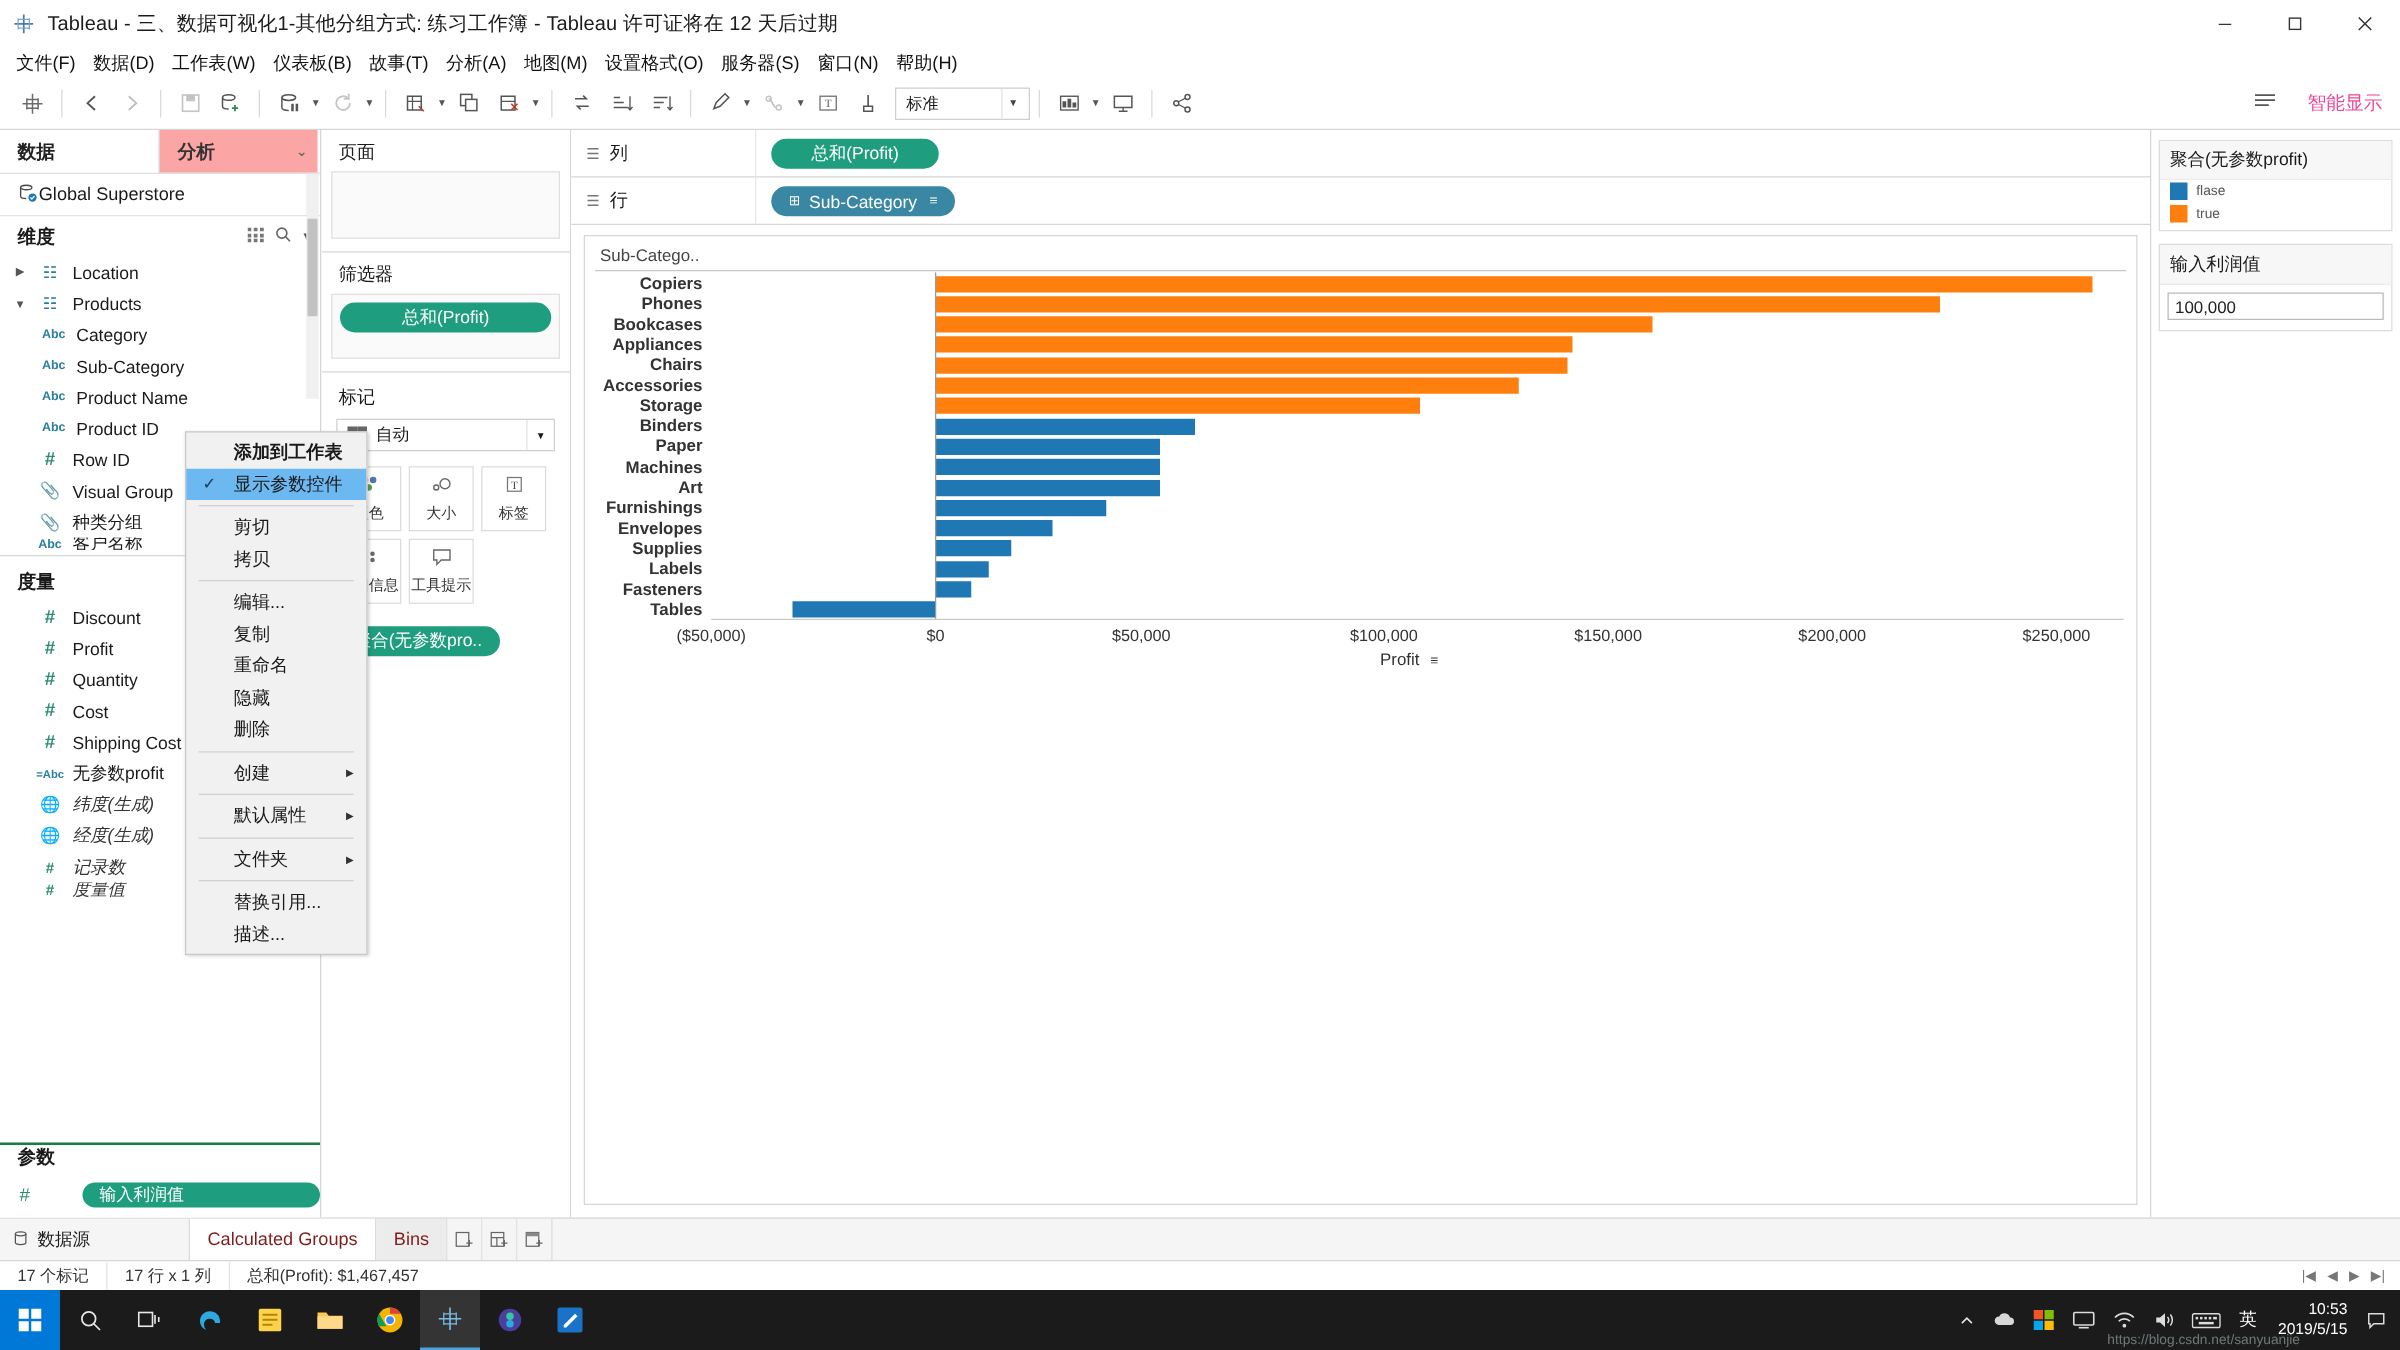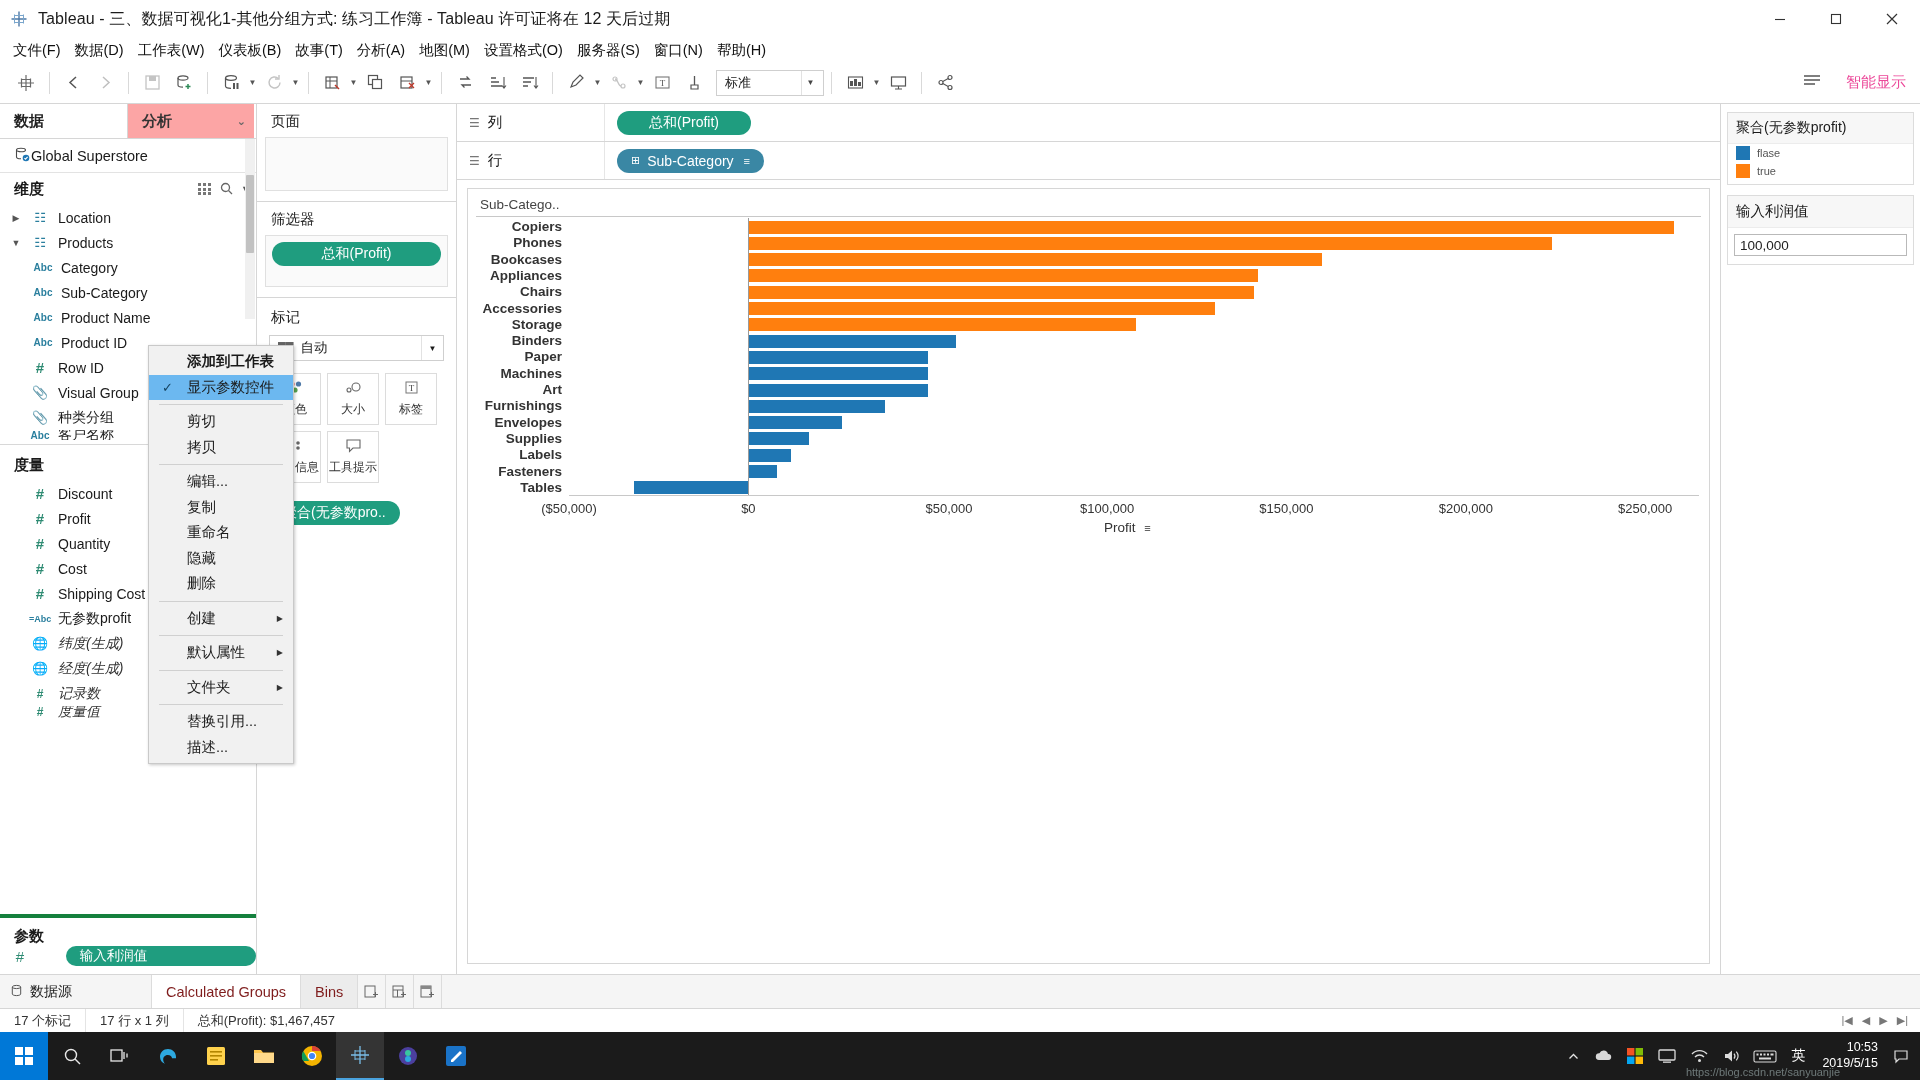--- a/index.html
+++ b/index.html
@@ -54,21 +54,21 @@
   .fld .exp { width:12px; text-align:center; color:#555; font-size:9px; }
   .fld .ic { width:22px; text-align:center; color:#2e7d6b; font-size:10.5px; font-weight:bold; }
   .fld .ic.abc { color:#2a7f9e; font-size:10px; }
   .fld .ic.hash { color:#2e8b73; font-size:15px; }
   .fld .ic.grp { color:#2a7f9e; font-size:13px; }
   .fld.indent { padding-left:32px; }
   .fld.ital .nm { font-style:italic; color:#333; }
   .divider { height:1px; background:#d8d8d8; margin:4px 0; }
   .scrollbar { position:absolute; right:1px; width:10px; background:#f0f0f0; }
   .scrollthumb { position:absolute; left:1px; width:8px; background:#c2c2c2; border-radius:1px; }
-  .params-head { height:32px; display:flex; align-items:flex-end; padding-left:14px; font-size:15px; font-weight:bold; border-top:4px solid #15803d; }
+  .params-head { height:32px; display:flex; align-items:flex-start; padding-left:14px; font-size:15px; font-weight:bold; border-top:2px solid #15803d; }
   .param-pill { margin-left:30px; height:20px; background:#1f9d7f; color:#fff; border-radius:10px; display:inline-flex; align-items:center; padding:0 14px; font-size:13.5px; width:210px; }
 
   
   .shelfcol { width:200px; flex:0 0 200px; border-right:1px solid #d6d6d6; display:flex; flex-direction:column; background:#fff; }
   .shelfbox { border-bottom:1px solid #d6d6d6; }
   .shelf-title { font-size:14.5px; color:#1a1a1a; padding:8px 0 6px 14px; }
   .shelf-drop { margin:0 8px 10px 8px; min-height:54px; border:1px solid #e0e0e0; background:#fafafa; }
   .pill { height:24px; border-radius:12px; display:inline-flex; align-items:center; padding:0 14px; font-size:14px; color:#fff; white-space:nowrap; }
   .pill.green { background:#1f9d7f; }
   .pill.blue { background:#3a87a4; }
@@ -650,21 +650,21 @@
               <div class="bar" style="left: 280.365px; width: 60.9841px; top: 243.4px; background: rgb(31, 119, 180);"></div>
               <div class="bar" style="left: 280.365px; width: 43.0476px; top: 259.7px; background: rgb(31, 119, 180);"></div>
               <div class="bar" style="left: 280.365px; width: 28.6984px; top: 276px; background: rgb(31, 119, 180);"></div>
               <div class="bar" style="left: 165.571px; width: 114.794px; top: 292.3px; background: rgb(31, 119, 180);"></div>
             </div>
           <div class="axisline" id="zeroline" style="width: 1px; left: 280.365px; top: 29px; height: 277.1px; background: rgb(154, 154, 154);"></div>
           <div class="axisline" id="xaxisline" style="height: 1px; left: 101px; width: 1130px; top: 306.1px;"></div>
           <div id="xticks">
               <div class="ticklbl" style="top: 312.1px; left: 41px; width: 120px;">($50,000)</div>
               <div class="ticklbl" style="top: 312.1px; left: 220.365px; width: 120px;">$0</div>
-              <div class="ticklbl" style="top: 312.1px; left: 421px; width: 120px;">$50,000</div>
+              <div class="ticklbl" style="top: 312.1px; left: 385px; width: 120px;">$50,000</div>
               <div class="ticklbl" style="top: 312.1px; left: 579.095px; width: 120px;">$100,000</div>
               <div class="ticklbl" style="top: 312.1px; left: 758.46px; width: 120px;">$150,000</div>
               <div class="ticklbl" style="top: 312.1px; left: 937.825px; width: 120px;">$200,000</div>
               <div class="ticklbl" style="top: 312.1px; left: 1117.19px; width: 120px;">$250,000</div>
             </div>
           <div class="axistitle" id="xaxistitle" style="top: 331.1px; left: 636px;">
             <span>Profit</span>
             <span style="margin-left:5px;font-size:11px;">≡</span>
           </div>
         </div>

